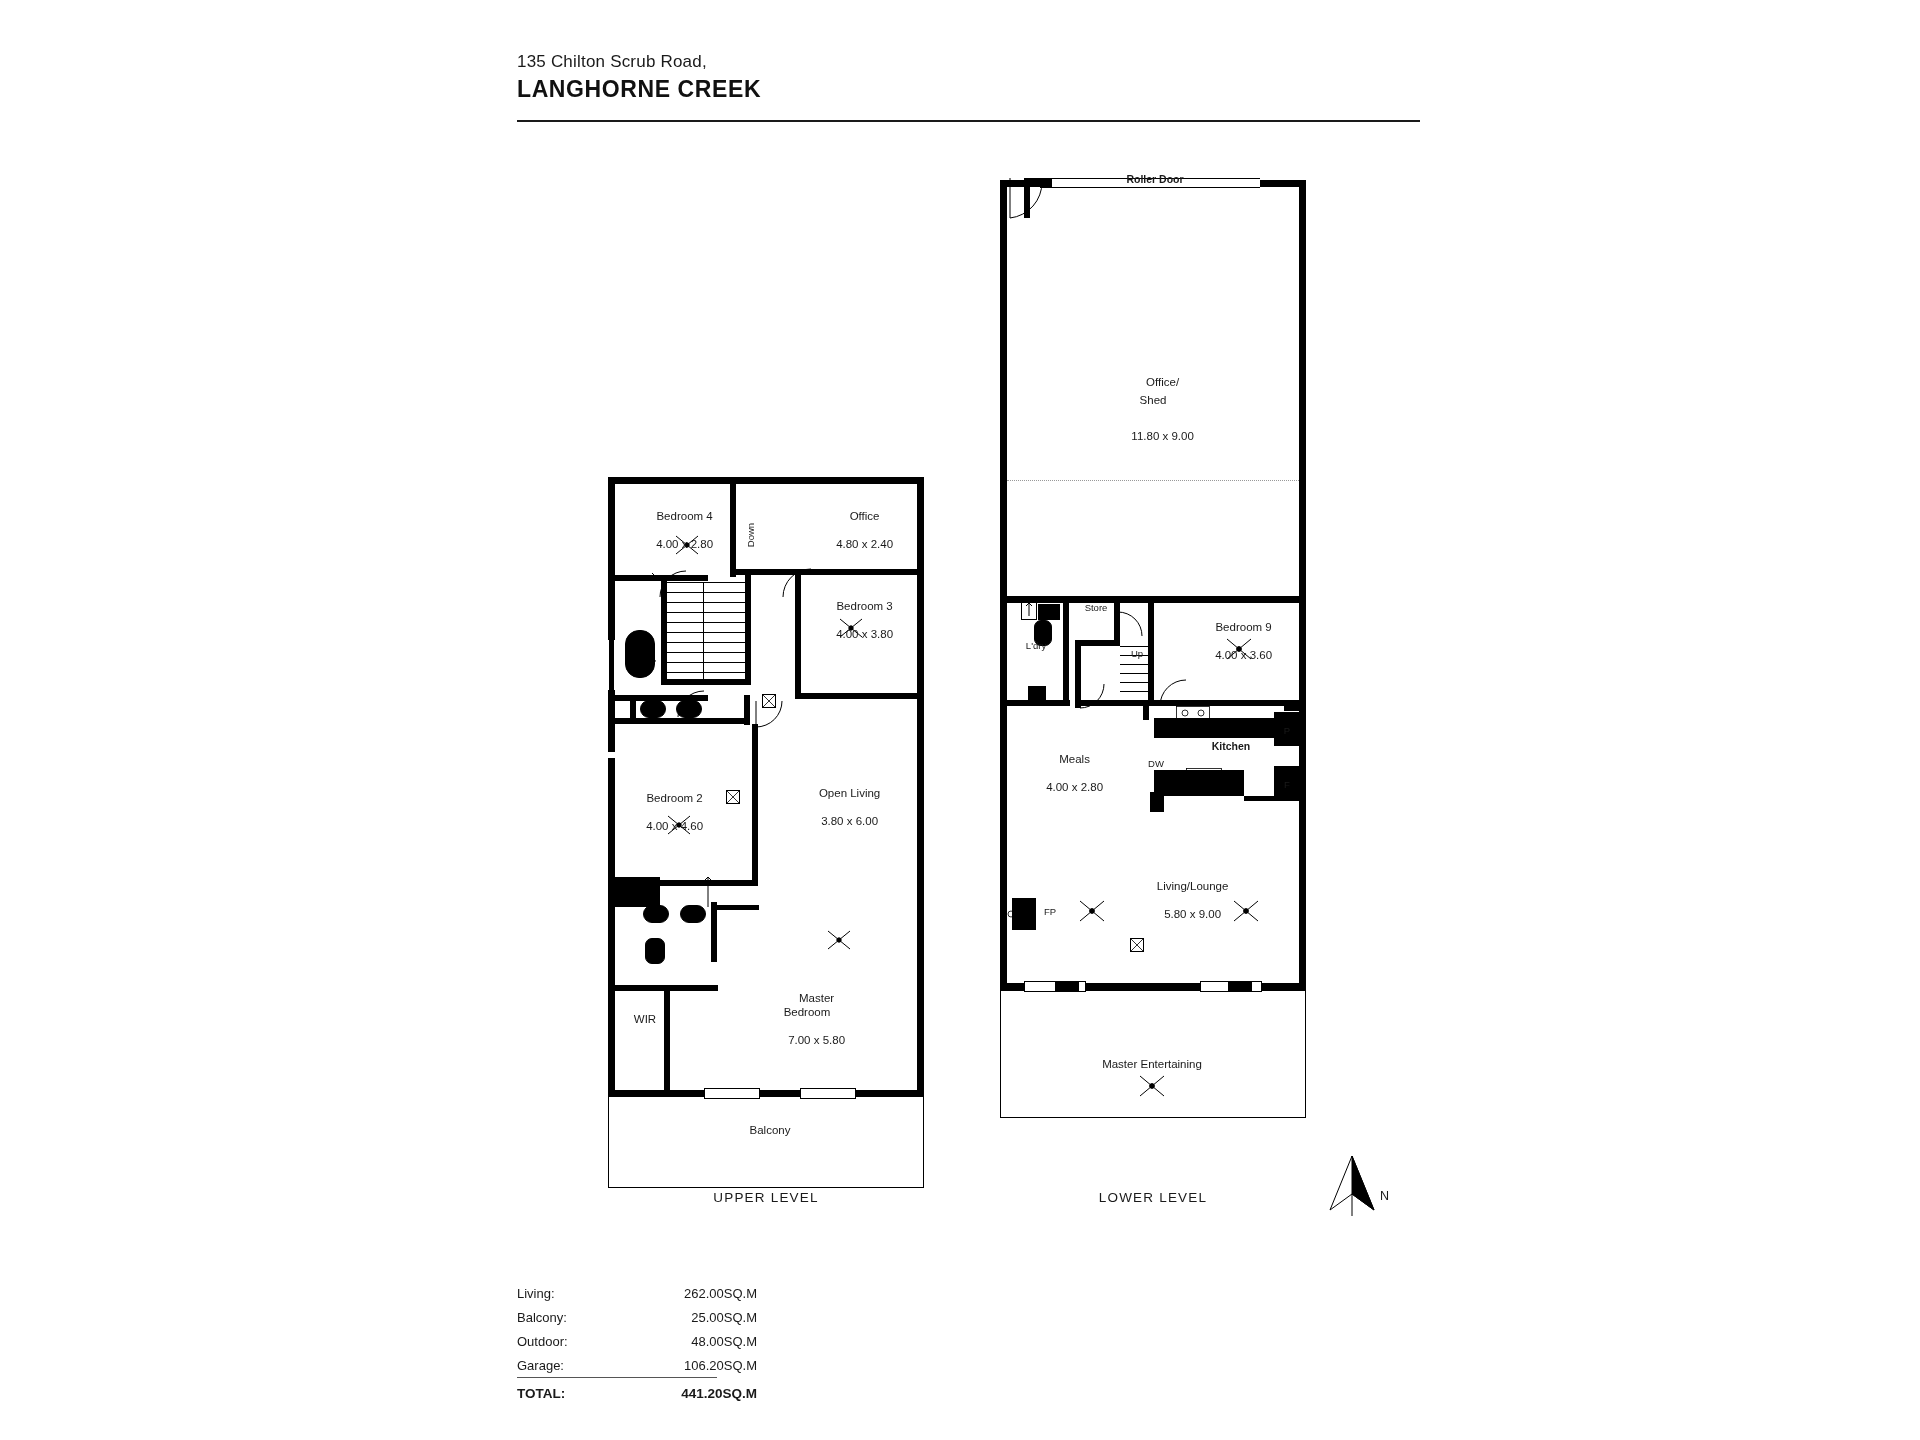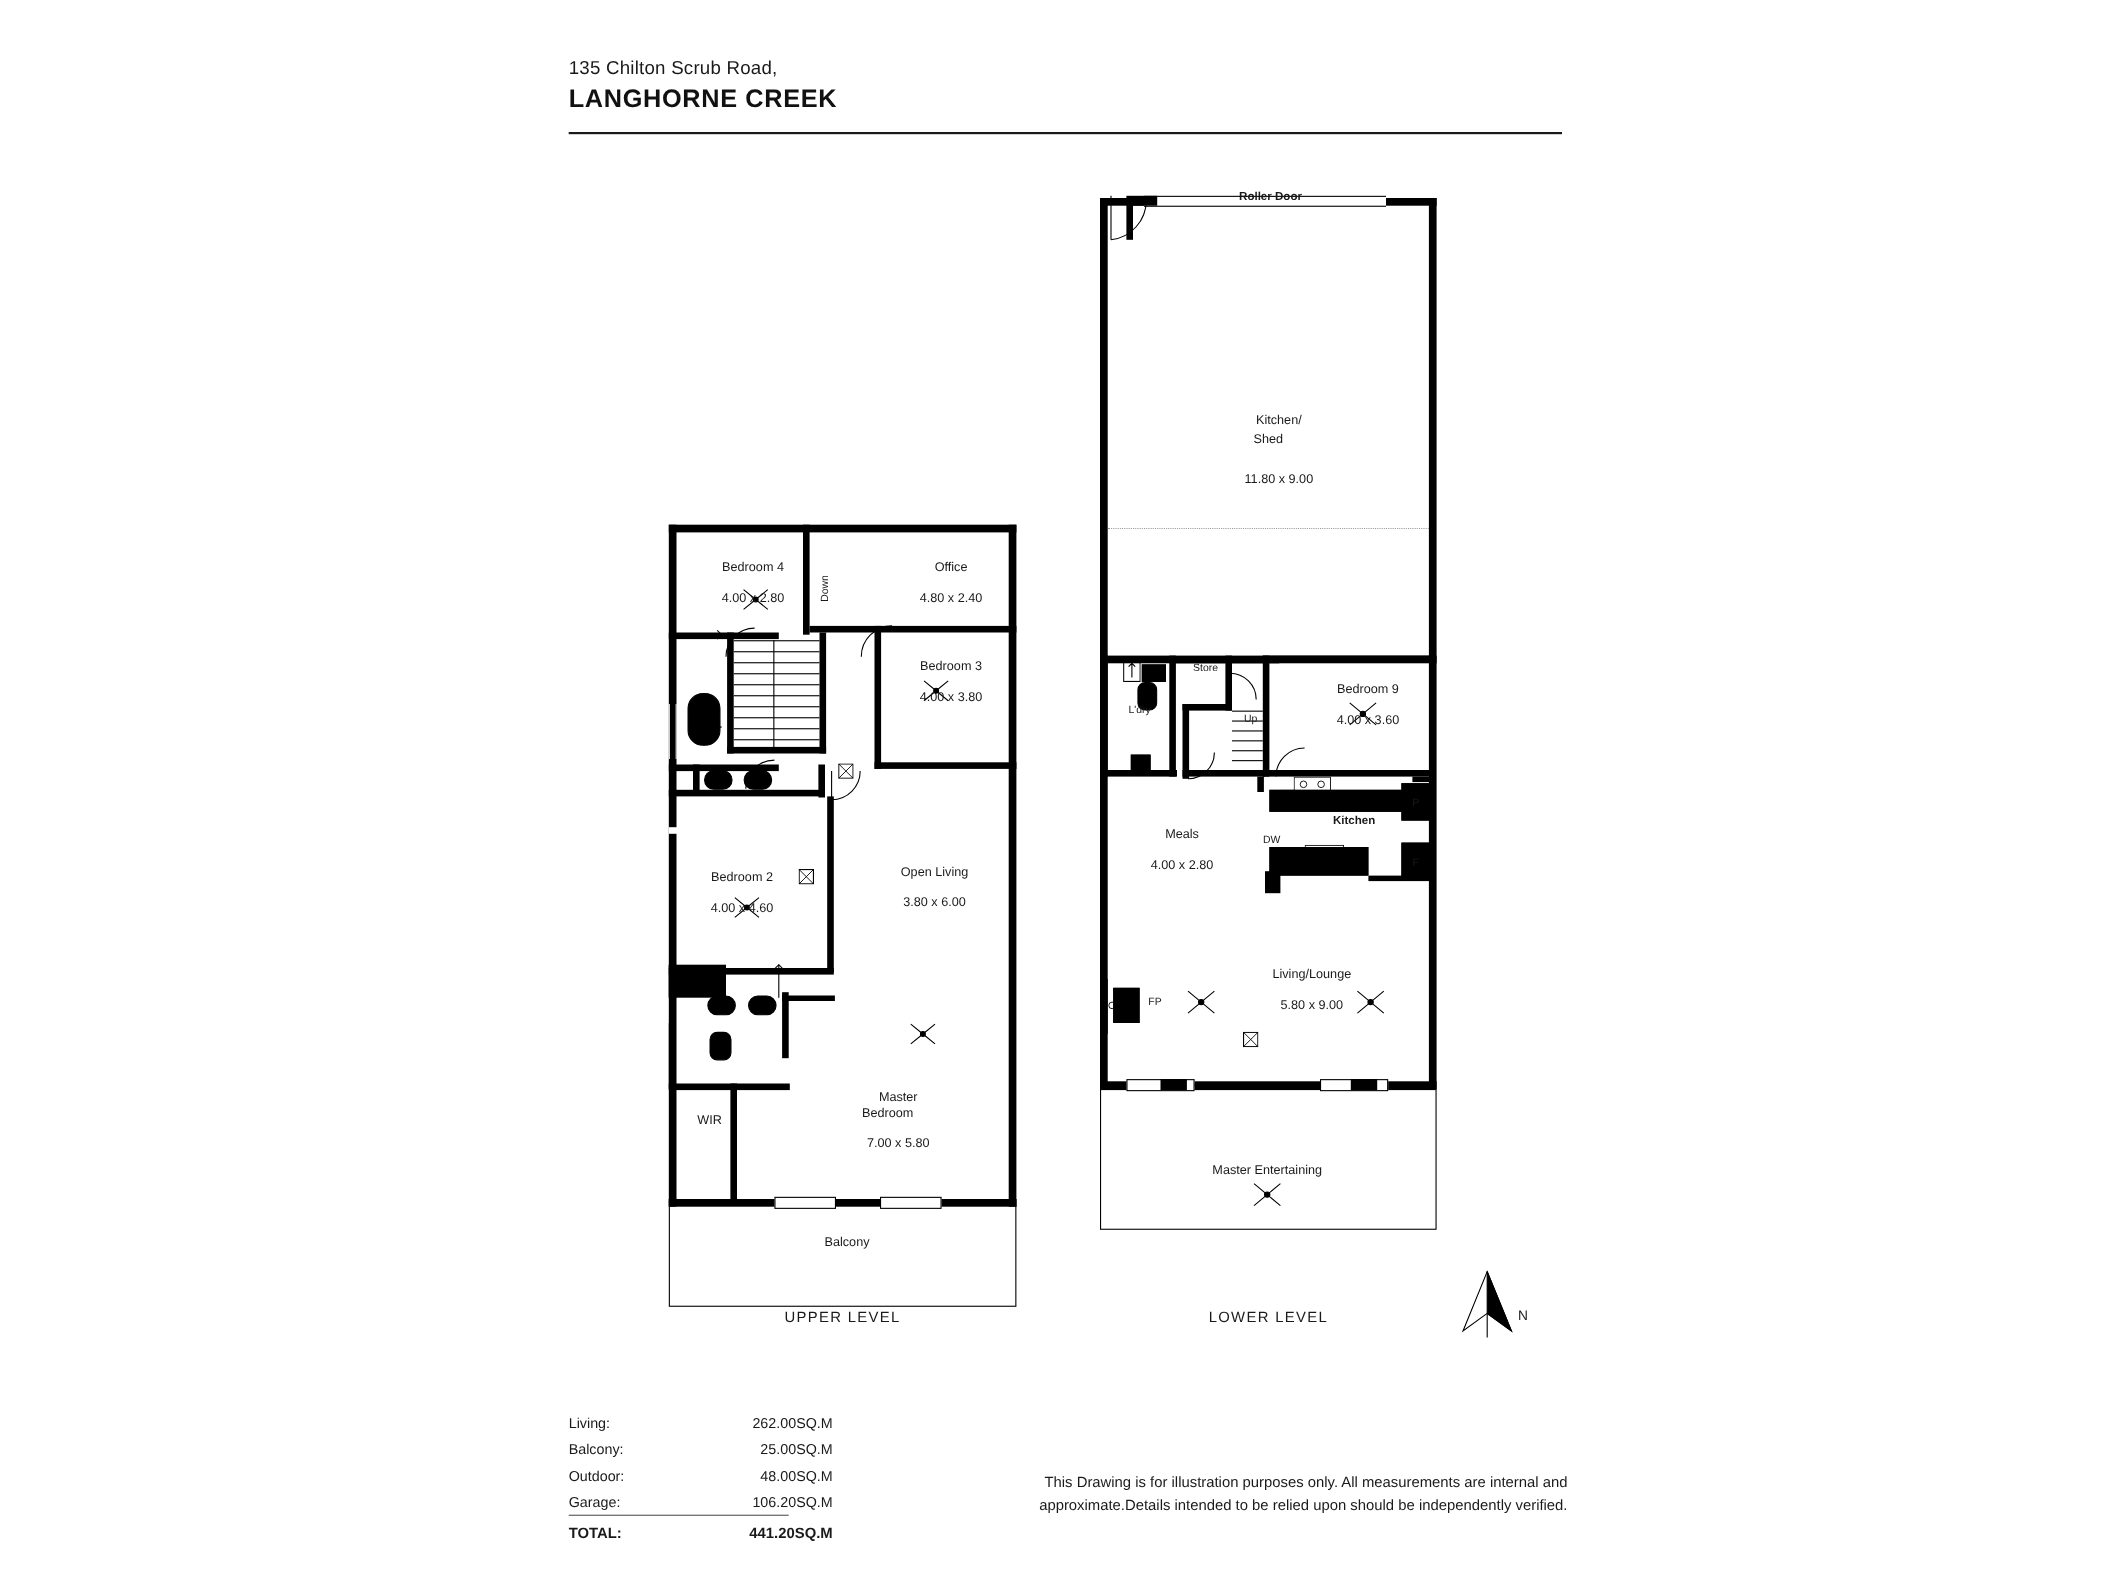--- a/index.html
+++ b/index.html
@@ -403,21 +403,21 @@
     <svg style="position:absolute;left:1163px;top:718px;width:14px;height:14px;" viewBox="0 0 14 14">
       <rect x="0.5" y="0.5" width="13" height="13" fill="none" stroke="#000" stroke-width="1"></rect>
       <path d="M0.5 0.5 L13.5 13.5 M13.5 0.5 L0.5 13.5" stroke="#000" stroke-width="0.8"></path>
     </svg>
     <svg style="position:absolute;left:1130px;top:938px;width:14px;height:14px;" viewBox="0 0 14 14">
       <rect x="0.5" y="0.5" width="13" height="13" fill="none" stroke="#000" stroke-width="1"></rect>
       <path d="M0.5 0.5 L13.5 13.5 M13.5 0.5 L0.5 13.5" stroke="#000" stroke-width="0.8"></path>
     </svg>
 
     <div class="label" style="left:1088px;top:355px;width:130px;line-height:18px;">
-      <span style="white-space:pre-line;">Kitchen/
+      <span style="white-space:pre-line;">Office/
 Shed</span><br>
       <span>11.80 x 9.00</span>
     </div>
     <div class="label small" style="left:1065px;top:173px;width:180px;">Roller Door</div>
     <div class="label tiny" style="left:1074px;top:602px;width:44px;">Store</div>
     <div class="label tiny" style="left:1011px;top:640px;width:50px;">L'dry</div>
     <div class="label tiny" style="left:1122px;top:648px;width:30px;">Up</div>
     <div class="label" style="left:1169px;top:606px;width:130px;">
       <span>Bedroom 9</span><br>
       <span>4.00 x 3.60</span>
@@ -464,15 +464,14 @@
       <span>Garage:</span>
       <span>106.20SQ.M</span>
     </div>
   </div>
   <div class="areas-rule"></div>
   <div class="total">
     <span>TOTAL:</span>
     <span>441.20SQ.M</span>
   </div>
 
-  <div class="disclaimer">This Drawing is for illustration purposes only. All measurements are internal and approximate.Details intended to be relied upon should be independently verified.</div>
 
 </div>
 
 </body></html>

